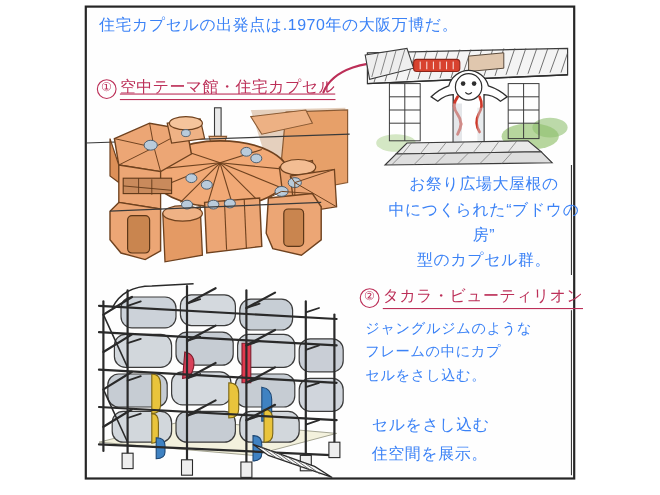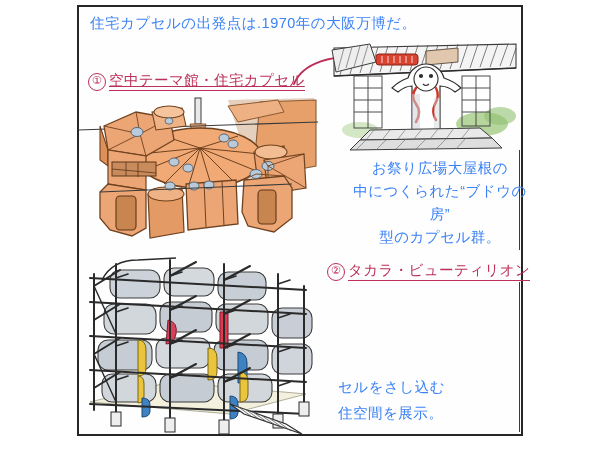--- a/index.html
+++ b/index.html
@@ -433,18 +433,21 @@
           <line x1="14" y1="98" x2="36" y2="146"></line>
         </g>
 
         <path d="M22,24 Q32,4 58,4 L96,2" fill="none" stroke="#2a2a2a" stroke-width="1.4"></path>
       </g>
     </svg>
   </div>
 
   <div class="divider" style="left:519px; top:282px; height:150px;"></div>
 
+  <div class="hw hw-small" style="left:332px; top:288px; width:190px;">ジャングルジムのような
+フレームの中にカプ
+セルをさし込む。</div>
 
   <div class="hw hw-body" style="left:338px; top:376px; width:180px;">セルをさし込む</div>
 
   <div class="hw hw-body" style="left:338px; top:402px; width:180px;">住空間を展示。</div>
 
 </div>
 
 </body></html>

